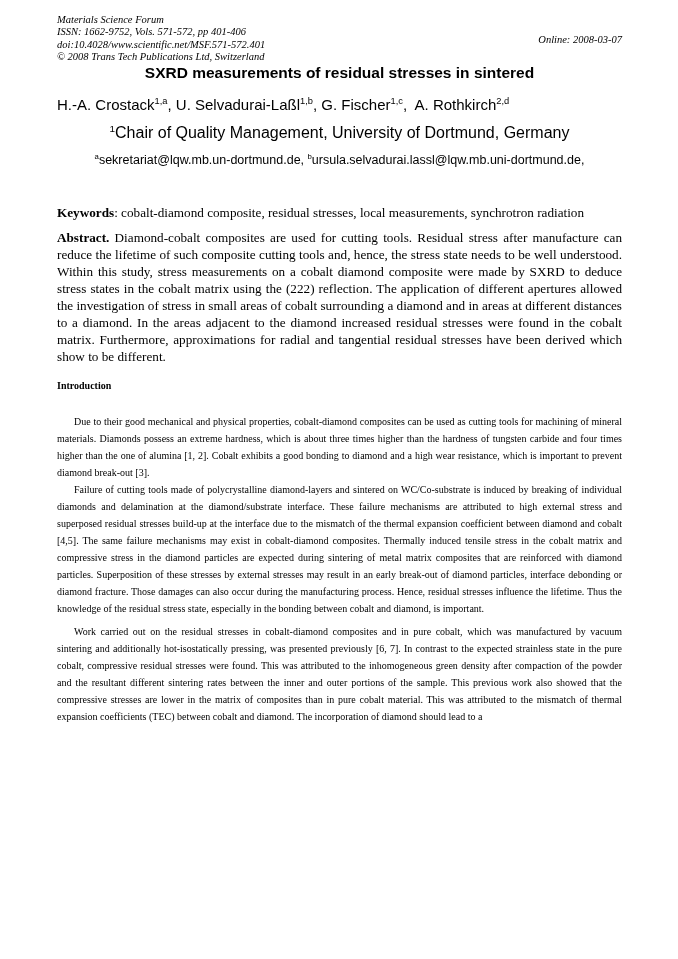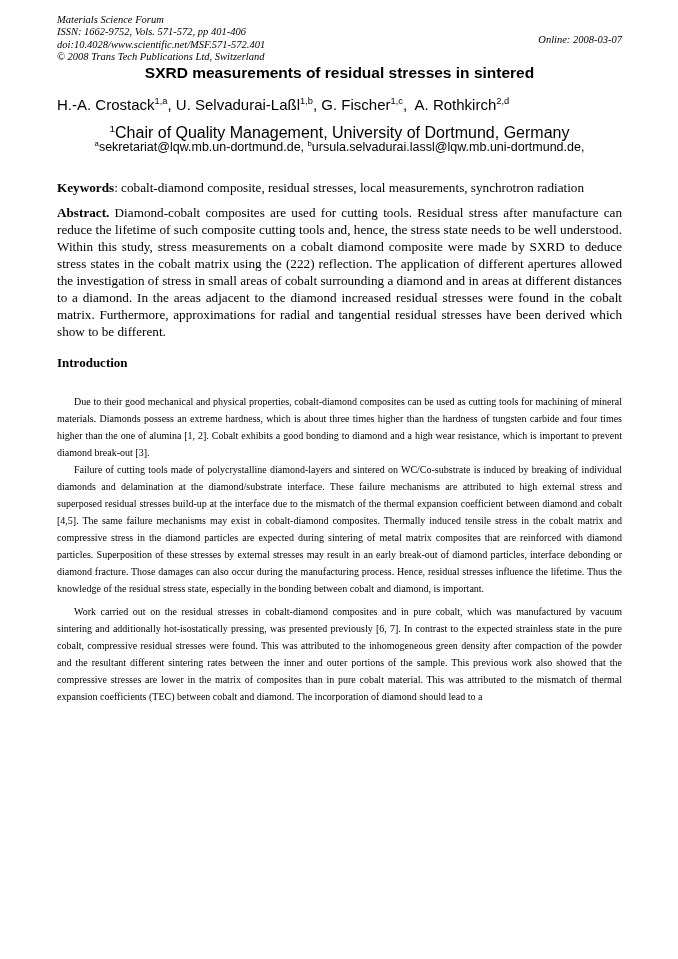--- a/index.html
+++ b/index.html
@@ -52,41 +52,42 @@
     line-height: 15px;
   }
   .affiliation2 {
     margin-top: 8px;
     text-align: center;
     font-family: "Liberation Sans", sans-serif;
     font-size: 12.5px;
     line-height: 15px;
   }
   .emails {
+    margin-top: 13px;
     text-align: center;
     font-family: "Liberation Sans", sans-serif;
     font-size: 12.5px;
     line-height: 15px;
   }
   
   .keywords {
-    margin-top: 24px;
+    margin-top: 36px;
     font-size: 13.2px;
     line-height: 17px;
   }
   .abstract {
     margin-top: 8px;
     font-size: 13.2px;
     line-height: 17px;
     text-align: justify;
   }
   .bold { font-weight: bold; }
   .section-heading {
     margin-top: 15px;
-    font-size: 13px;
+    font-size: 10px;
     font-weight: bold;
   }
   .body-para {
     margin: 0;
     font-size: 10px;
     line-height: 17px;
     text-align: justify;
     text-indent: 17px;
   }
   .body-para.first { margin-top: 22px; }

